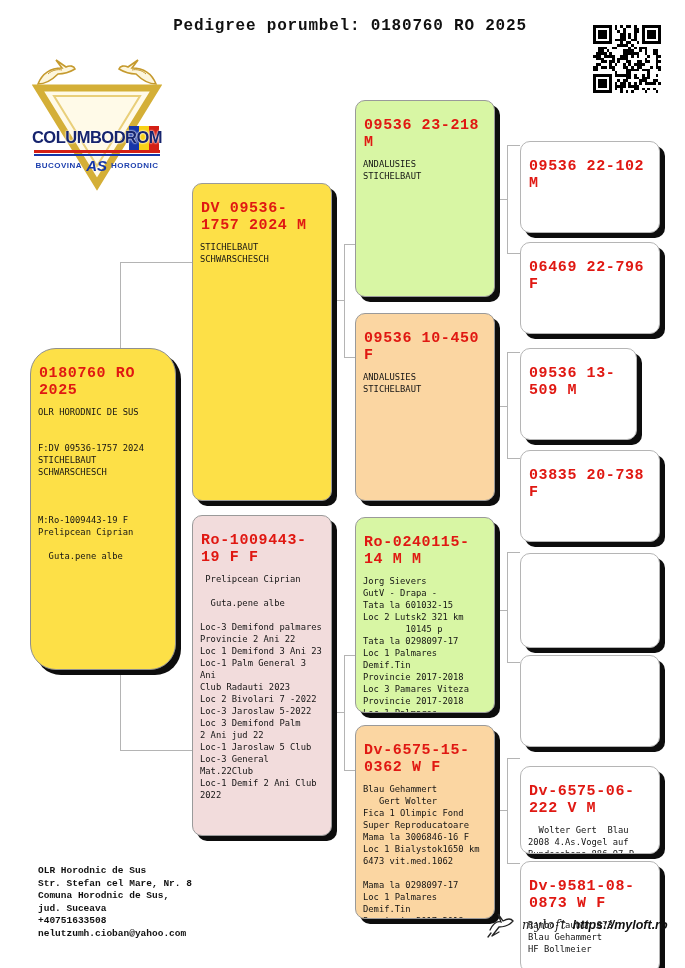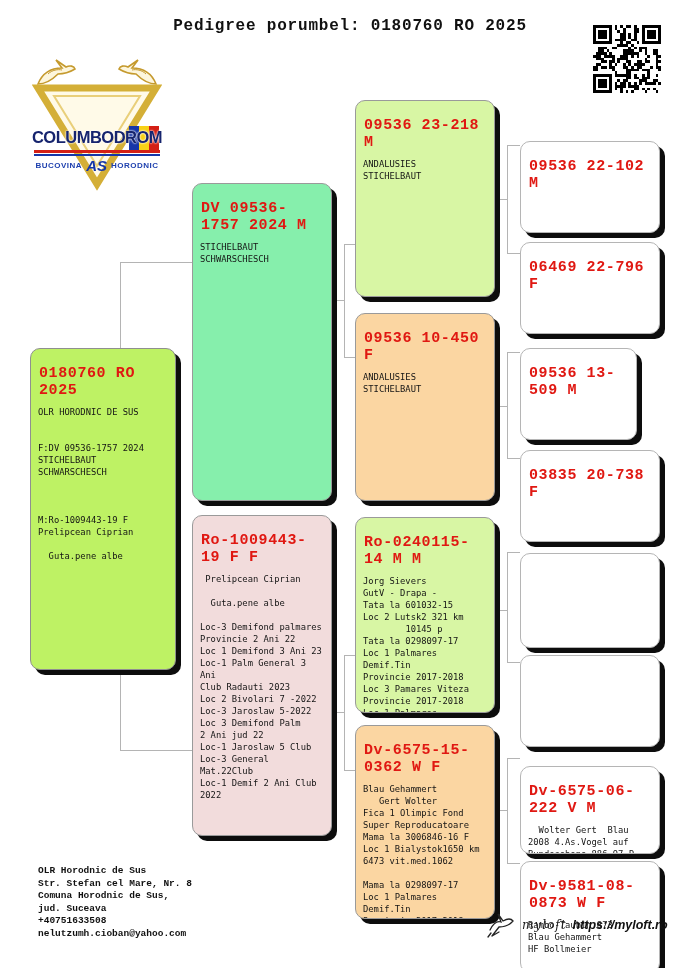--- a/index.html
+++ b/index.html
@@ -8,25 +8,25 @@
   .title{position:absolute;left:120px;top:17px;width:460px;text-align:center;
          font-family:"Liberation Mono",monospace;font-weight:bold;font-size:16px;
          letter-spacing:0.8px;color:#111;}
   
   .box{position:absolute;border:1px solid #9a9a9a;border-radius:10px;
        box-shadow:5px 5px 0 0 #0d0d0d;box-sizing:border-box;overflow:hidden;}
   .box .ring{padding:16px 8px 0 8px;font-family:Liberation Mono, monospace;
              font-weight:bold;font-size:15px;letter-spacing:0.6px;color:#e01812;}
   .box .body{padding:7px 6px 4px 7px;font-size:8.8px;line-height:12px;
              white-space:pre-wrap;color:#141414;}
-  .c-blue{background:#86efac;}
+  .c-blue{background:#fde047;}
   .c-green{background:#d8f6a4;}
   .c-orange{background:#fbd6a2;}
   .c-pink{background:#f2dcdc;}
-  .c-gray{background:#bef264;border-color:#8f8f8f;}
+  .c-gray{background:#fde047;border-color:#8f8f8f;border-radius:26px;}
   .c-white{background:#ffffff;border-color:#b5b5b5;margin-top:38px;}
   
   .hline,.vline{position:absolute;background:#b4b4b4;}
   .hline{height:1px;}
   .vline{width:1px;}
   
   #logo{position:absolute;left:26px;top:56px;width:142px;height:138px;}
   #logo .tri{position:absolute;left:6px;top:28px;}
   #logo .doves{position:absolute;left:6px;top:0;width:130px;display:flex;justify-content:space-between;}
   #logo .name{position:absolute;left:0px;top:72px;width:142px;text-align:center;

